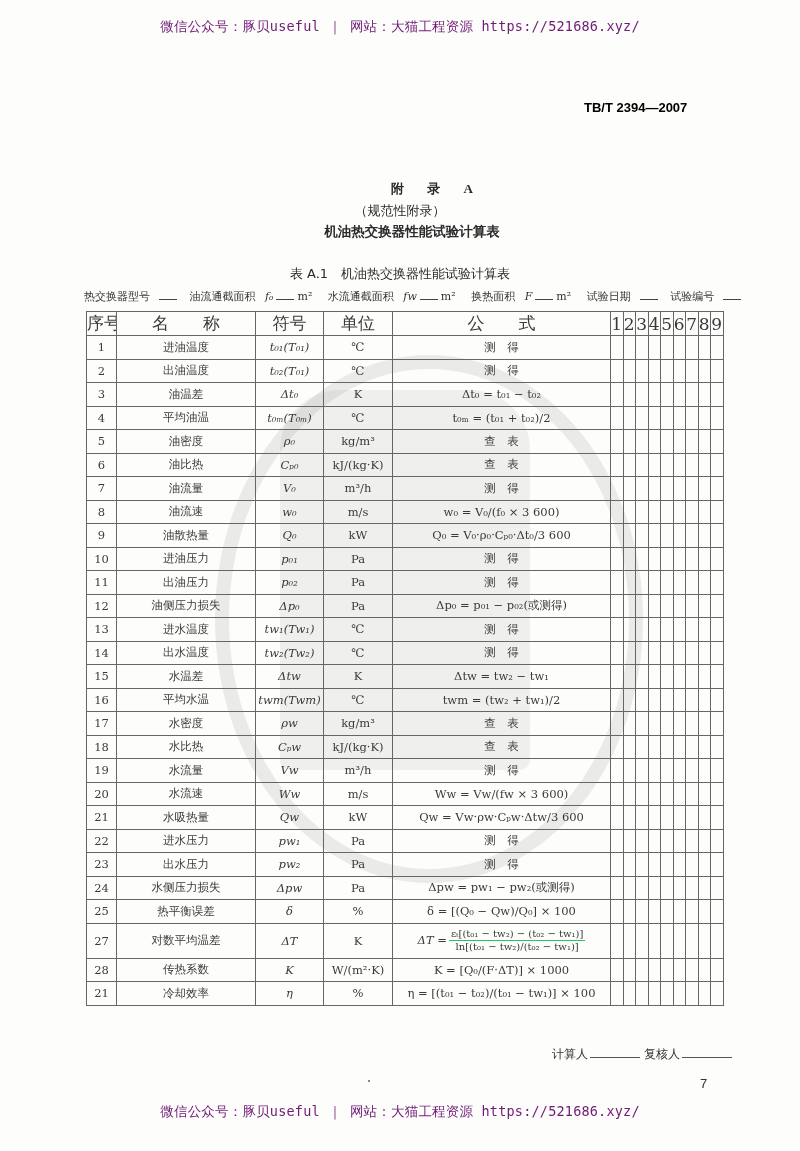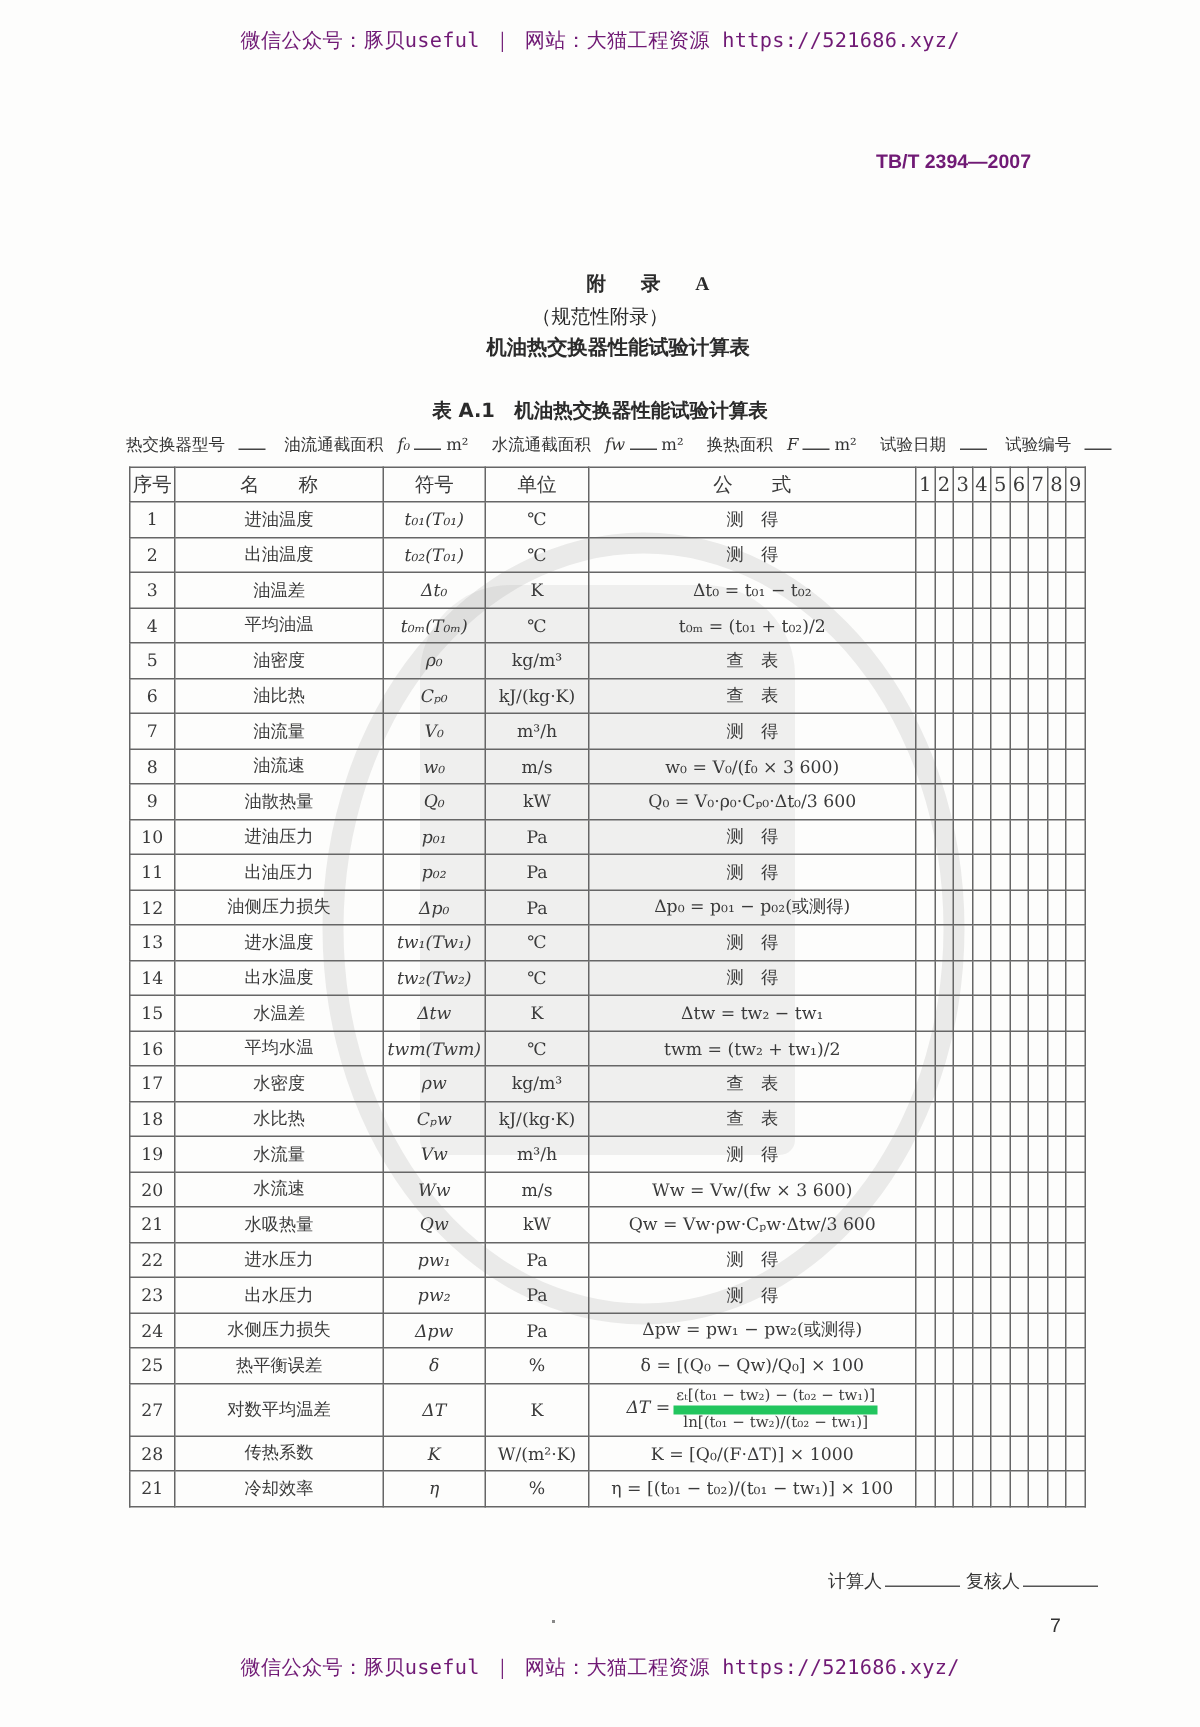--- a/index.html
+++ b/index.html
@@ -10,29 +10,29 @@
     color:#3a3a3a;
   }
   .wm-line {
     position:absolute; left:0; width:800px; text-align:center;
     font-family:"DejaVu Sans Mono", "Liberation Mono", monospace;
     font-size:13.5px; color:#701a75; letter-spacing:0.2px;
   }
   .std-no {
     position:absolute; left:584px; top:100px;
     font-family:"Liberation Sans", sans-serif; font-weight:bold;
-    font-size:13px; color:#701a75;
+    font-size:13px; color:#000000;
   }
   .appendix {
     position:absolute; left:0; width:800px; text-align:center; color:#2b2b2b;
   }
   .app-title { top:180px; font-size:13px; font-weight:bold; letter-spacing:10px; font-family:Liberation Serif, serif;margin-left:37px; }
   .app-sub { top:202px; font-size:13px; }
   .app-name { top:223px; font-size:13.5px; font-weight:bold; font-family:"DejaVu Sans", sans-serif;padding-left:12px; }
-  .table-title { top:265px; font-size:13px; font-weight:bold; font-family:"DejaVu Sans", sans-serif; }
+  .table-title { top:265px; font-size:13px; font-weight:normal; font-family:"DejaVu Sans", sans-serif; }
   .meta-line {
     position:absolute; left:84px; top:289px; width:640px;
     font-size:11px; color:#333; white-space:nowrap;
   }
   .meta-line span { margin-right:6px; }
   .meta-line i { font-style:italic; }
   .meta-line .blank { display:inline-block; width:18px; border-bottom:1px solid #444; height:8px; margin:0 3px; }
 
   
   .stamp {
@@ -52,27 +52,27 @@
     border-collapse:collapse; table-layout:fixed;
     width:637px;
     font-size:11.5px;
     border:1.5px solid #555;
   }
   table.calc td, table.calc th {
     border:1px solid #666;
     height:22.5px; padding:0; text-align:center;
     font-weight:normal; white-space:nowrap; overflow:hidden;
   }
-  table.calc th { height:22px; font-size:13px;margin-left:42px; }
+  table.calc th { height:22px; font-size:17px;margin-left:42px; }
   td.name { text-align:left; padding-left:6px; }
   td.sym { font-style:italic; font-family:"DejaVu Serif", serif; }
   td.formula { font-family:"DejaVu Serif", serif; }
   tr.tall td { height:34px; }
   .frac { display:inline-block; vertical-align:middle; text-align:center; font-size:10px; line-height:12px; }
-  .frac .num { border-bottom:6px solid #22c55e; padding:0 2px; }
+  .frac .num { border-bottom:1px solid #22c55e; padding:0 2px; }
   .frac-lhs { font-style:italic; margin-right:2px; }
 
   .sign-line {
     position:absolute; left:552px; top:1046px; font-size:12px; color:#333;
     font-family:"DejaVu Sans", sans-serif;
   }
   .sign-line .blank { display:inline-block; width:50px; border-bottom:1px solid #555; height:10px; margin:0 4px 0 2px; }
   .page-num {
     position:absolute; left:700px; top:1076px; font-size:13px; color:#333;
     font-family:"Liberation Sans", sans-serif;

